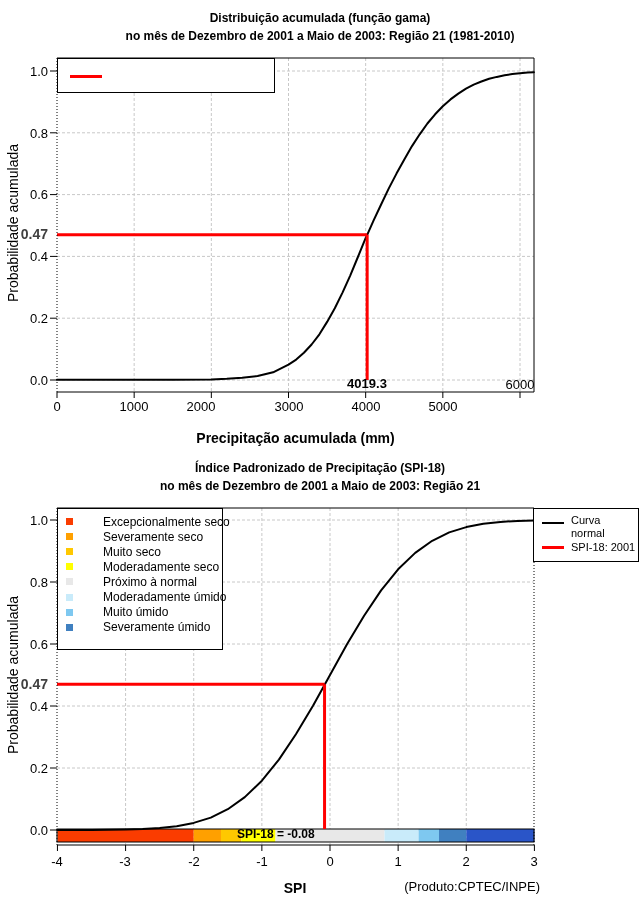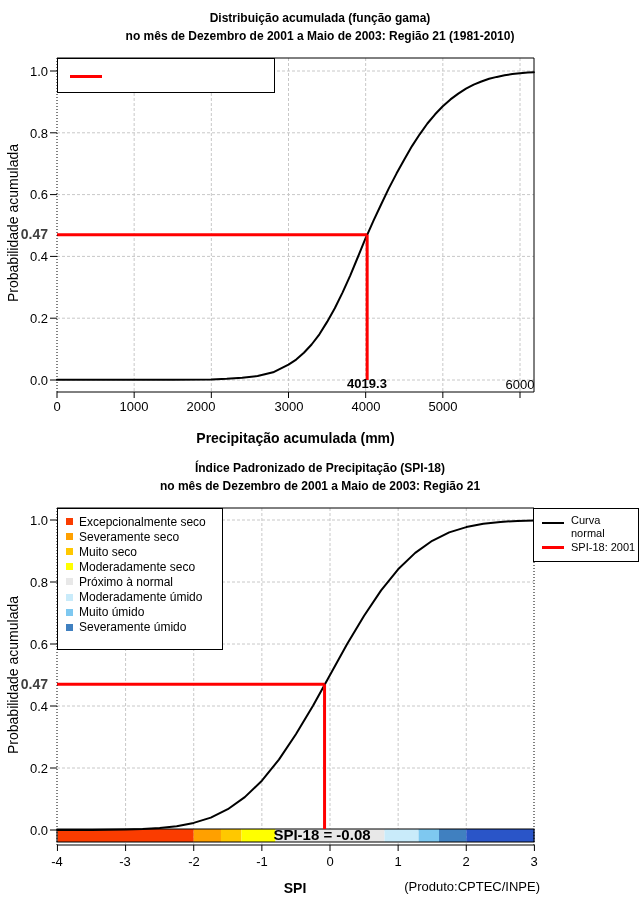--- a/index.html
+++ b/index.html
@@ -9,21 +9,21 @@
   .abs{position:absolute;}
   .title{width:640px;text-align:center;font-weight:bold;font-size:12px;line-height:18px;}
   .ytick{width:34px;text-align:right;font-size:13px;line-height:15px;}
   .xtick{width:50px;text-align:center;font-size:13px;line-height:15px;}
   .marker-y{width:36px;text-align:right;font-size:14px;line-height:15px;font-weight:bold;color:#404040;}
   .axlab{font-size:14px;text-align:center;font-weight:bold;}
   .ylab{width:220px;text-align:center;font-size:14px;transform:rotate(-90deg);}
   .legend-box{background:#fff;border:1px solid #000;box-sizing:border-box;}
   .lrow{display:flex;align-items:center;height:15.1px;}
   .sq{width:7px;height:7px;margin:0 6px 0 0;flex:0 0 auto;}
-  .lrow span.lt{font-size:12px;white-space:nowrap;}
+  .lrow span.lt{font-size:12px;white-space:nowrap;margin-left:24px;}
   .sample{display:inline-block;height:3px;}
   .small{font-size:11px;line-height:13px;}
 </style>
 </head>
 <body>
 
 <div id="stage">
 
   <svg id="plot" width="640" height="900">
       <line x1="134.16666666666666" y1="58" x2="134.16666666666666" y2="392" stroke="#C8C8C8" stroke-width="1" stroke-dasharray="3,2"></line>
@@ -150,21 +150,21 @@
   <div class="abs xtick" style="left:169px;top:854px;">-2</div>
   <div class="abs xtick" style="left:237px;top:854px;">-1</div>
   <div class="abs xtick" style="left:305px;top:854px;">0</div>
   <div class="abs xtick" style="left:373px;top:854px;">1</div>
   <div class="abs xtick" style="left:441px;top:854px;">2</div>
   <div class="abs xtick" style="left:509px;top:854px;">3</div>
 
   <div class="abs axlab" style="left:195px;width:200px;top:880px;">SPI</div>
   <div class="abs" style="left:300px;width:240px;top:879px;text-align:right;font-size:13px;">(Produto:CPTEC/INPE)</div>
 
-  <div class="abs" style="left:237px;width:170px;top:827px;text-align:center;font-weight:bold;font-size:15px;line-height:15px;">SPI-18 = -0.08</div>
+  <div class="abs" style="left:237px;width:170px;top:827px;text-align:left;font-weight:bold;font-size:12px;line-height:15px;">SPI-18 = -0.08</div>
 
   <div class="abs legend-box" style="left:57px;top:508px;width:166px;height:142px;padding:5px 0 0 8px;">
     <div class="lrow">
         <span class="sq" style="background-color: rgb(250, 60, 0);"></span>
         <span class="lt">Excepcionalmente seco</span>
       </div>
     <div class="lrow">
         <span class="sq" style="background-color: rgb(255, 160, 0);"></span>
         <span class="lt">Severamente seco</span>
       </div>

